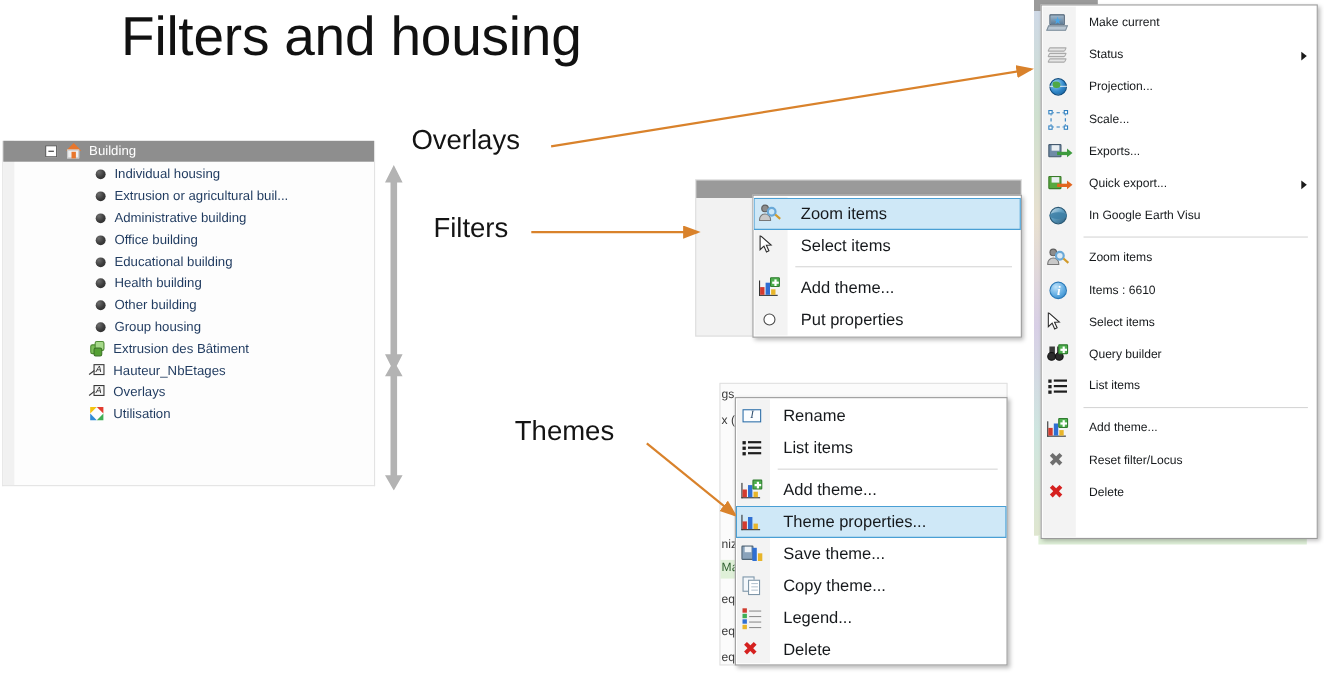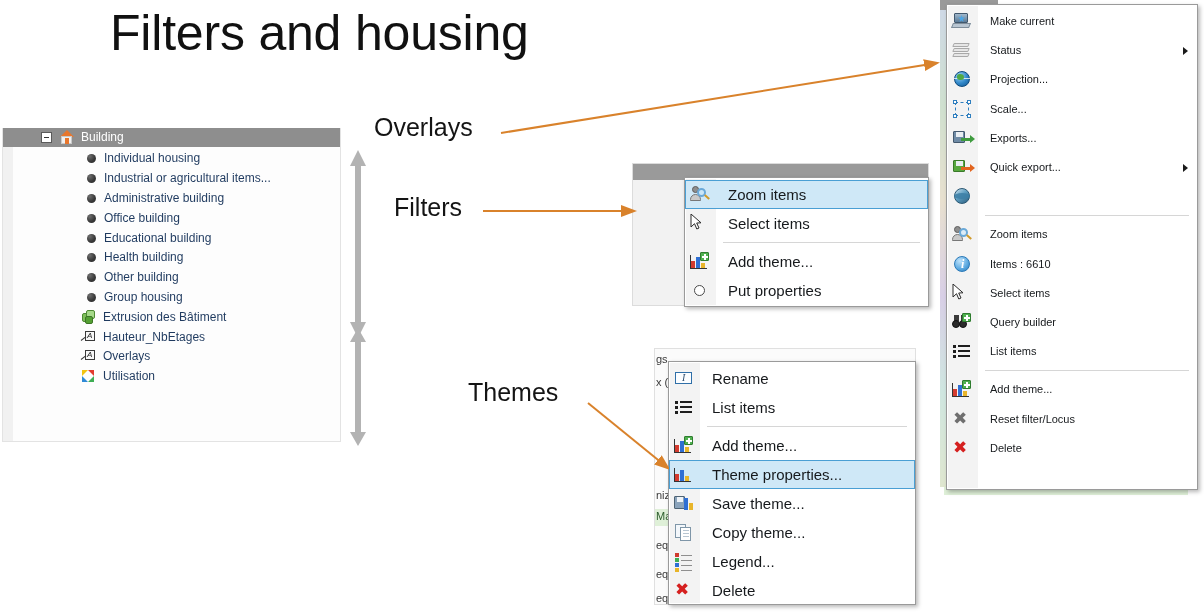--- a/index.html
+++ b/index.html
@@ -267,21 +267,21 @@
   </div>
 
   <div class="abs" style="left:0;top:21px;width:337px;">
 
     <div class="tree-row">
       <span class="bullet-icon"></span>
       <span class="t-label">Individual housing</span>
     </div>
     <div class="tree-row">
       <span class="bullet-icon"></span>
-      <span class="t-label">Industrial or agricultural items...</span>
+      <span class="t-label">Extrusion or agricultural buil...</span>
     </div>
     <div class="tree-row">
       <span class="bullet-icon"></span>
       <span class="t-label">Administrative building</span>
     </div>
     <div class="tree-row">
       <span class="bullet-icon"></span>
       <span class="t-label">Office building</span>
     </div>
     <div class="tree-row">
@@ -589,20 +589,21 @@
       <span class="mi-arrow"></span>
     </div>
 
     <div class="mi">
       <span class="mi-icon">
           <i class="i ge">
             <i class="e"></i>
             <i class="sw"></i>
           </i>
         </span>
+      <span class="mi-label">In Google Earth Visu</span>
     </div>
 
     <div class="msep"></div>
 
     <div class="mi">
       <span class="mi-icon">
           <i class="i zoomitems">
             <i class="head"></i>
             <i class="body"></i>
             <i class="lens"></i>

